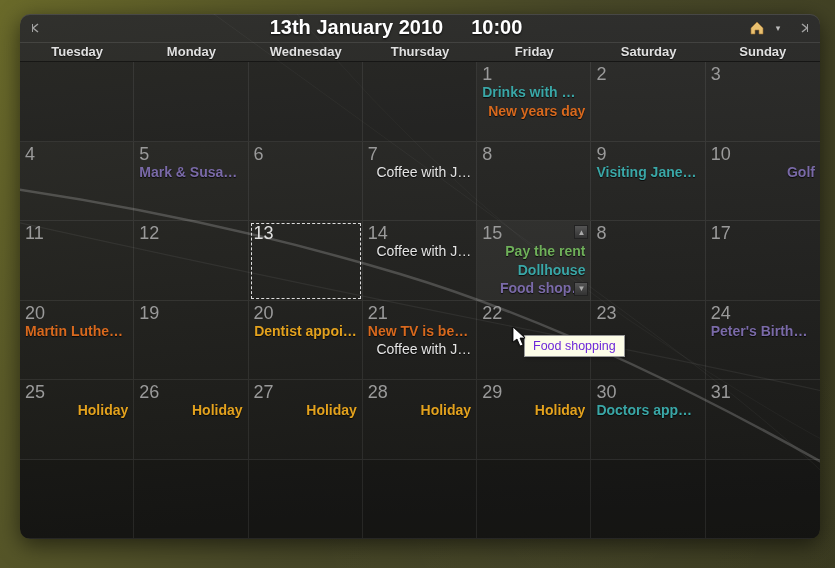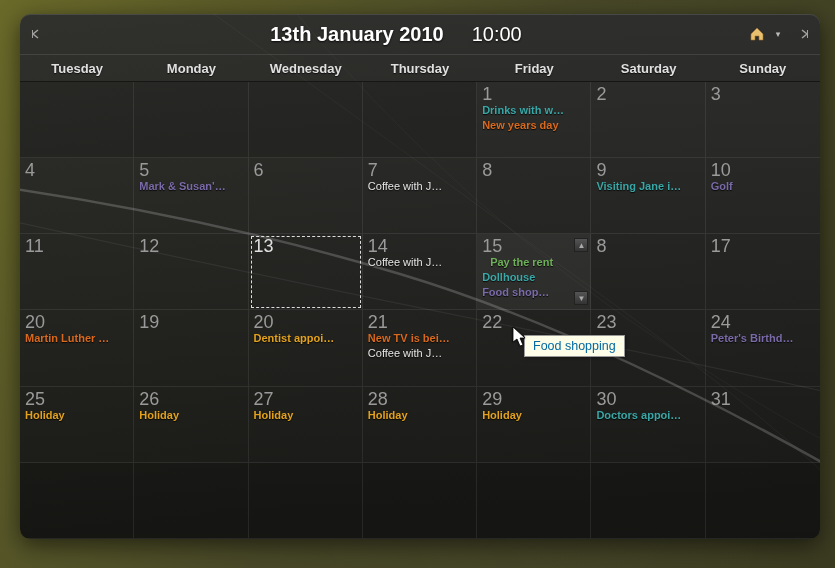--- a/index.html
+++ b/index.html
@@ -54,21 +54,21 @@
     opacity:0.75;
   }
   .header-title {
     flex: 1;
     text-align: center;
     color: #fff;
     font-size: 20px;
     font-weight: 600;
     text-shadow: 0 1px 2px rgba(0,0,0,0.8);
   }
-  .header-title .time { margin-left: 28px; font-weight: 400; }
+  .header-title .time { margin-left: 28px; font-weight: 700; }
   .home-btn {
     width:18px;height:16px;
     margin-right:6px;
     color:#e8c070;
     display:flex;align-items:center;justify-content:center;
   }
   .chev-down{
     width:12px;height:12px;
     color:#bbb;
     margin-right:12px;
@@ -114,28 +114,29 @@
     font-weight:400;
     line-height:1;
   }
   .cell.today {
     outline:1.5px dashed #ddd;
     outline-offset:-3px;
   }
   .cell.today .daynum { color:#e0e0e0; }
   .cell.fifteen { background:rgba(255,255,255,0.05); }
   .evt {
-    font-size:11px;
+    font-size:14px;
     font-weight:600;
     white-space:nowrap;
     overflow:hidden;
     text-overflow:ellipsis;
     line-height:1.25;
     margin-top:1px;
     text-shadow:0 1px 1px rgba(0,0,0,0.8);
+    text-align:right;
   }
   .c-teal   { color:#3aa7a7; }
   .c-orange { color:#d8691e; }
   .c-purple { color:#7a6aa8; }
   .c-white  { color:#e5e5e5; font-weight:400; }
   .c-green  { color:#6fb05a;margin-left:8px; }
   .c-yellow { color:#e3a21e; }
   .scroll-indicator{
     position:absolute;
     right:2px;
@@ -144,21 +145,21 @@
     border:1px solid #222;
     color:#aaa;
     font-size:8px;
     display:flex;align-items:center;justify-content:center;
   }
   .tooltip {
     position:absolute;
     left:524px;
     top:335px;
     background:#fdfde8;
-    color:#0369a1;
+    color:#6d28d9;
     border:1px solid #999;
     padding:3px 8px;
     font-size:12.5px;
     z-index:5;
     box-shadow:1px 1px 3px rgba(0,0,0,0.4);
   }
   .cursor-ptr{
     position:absolute;
     left:512px; top:326px;
     z-index:6;

